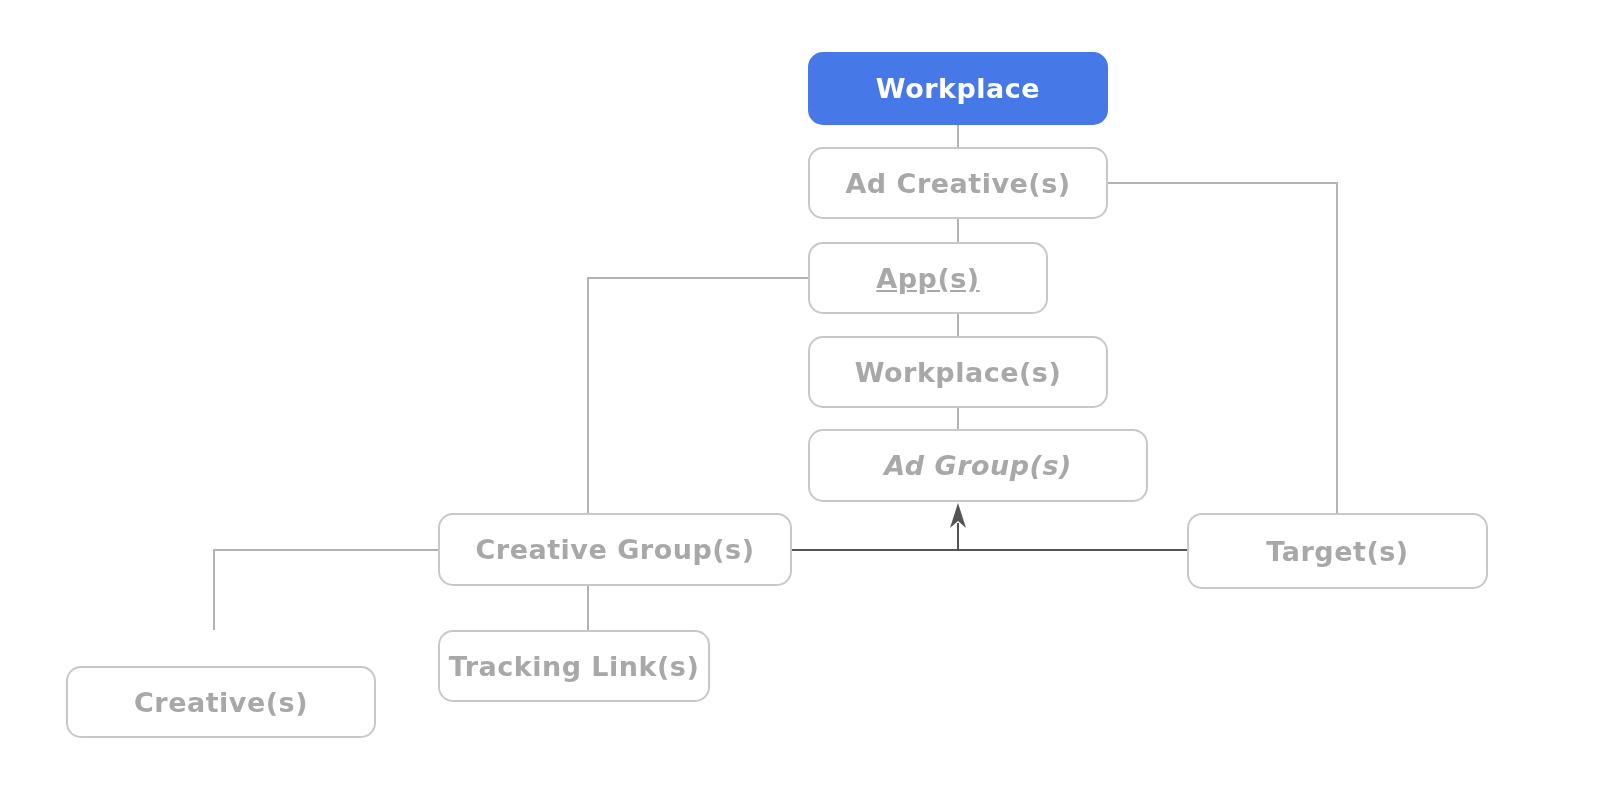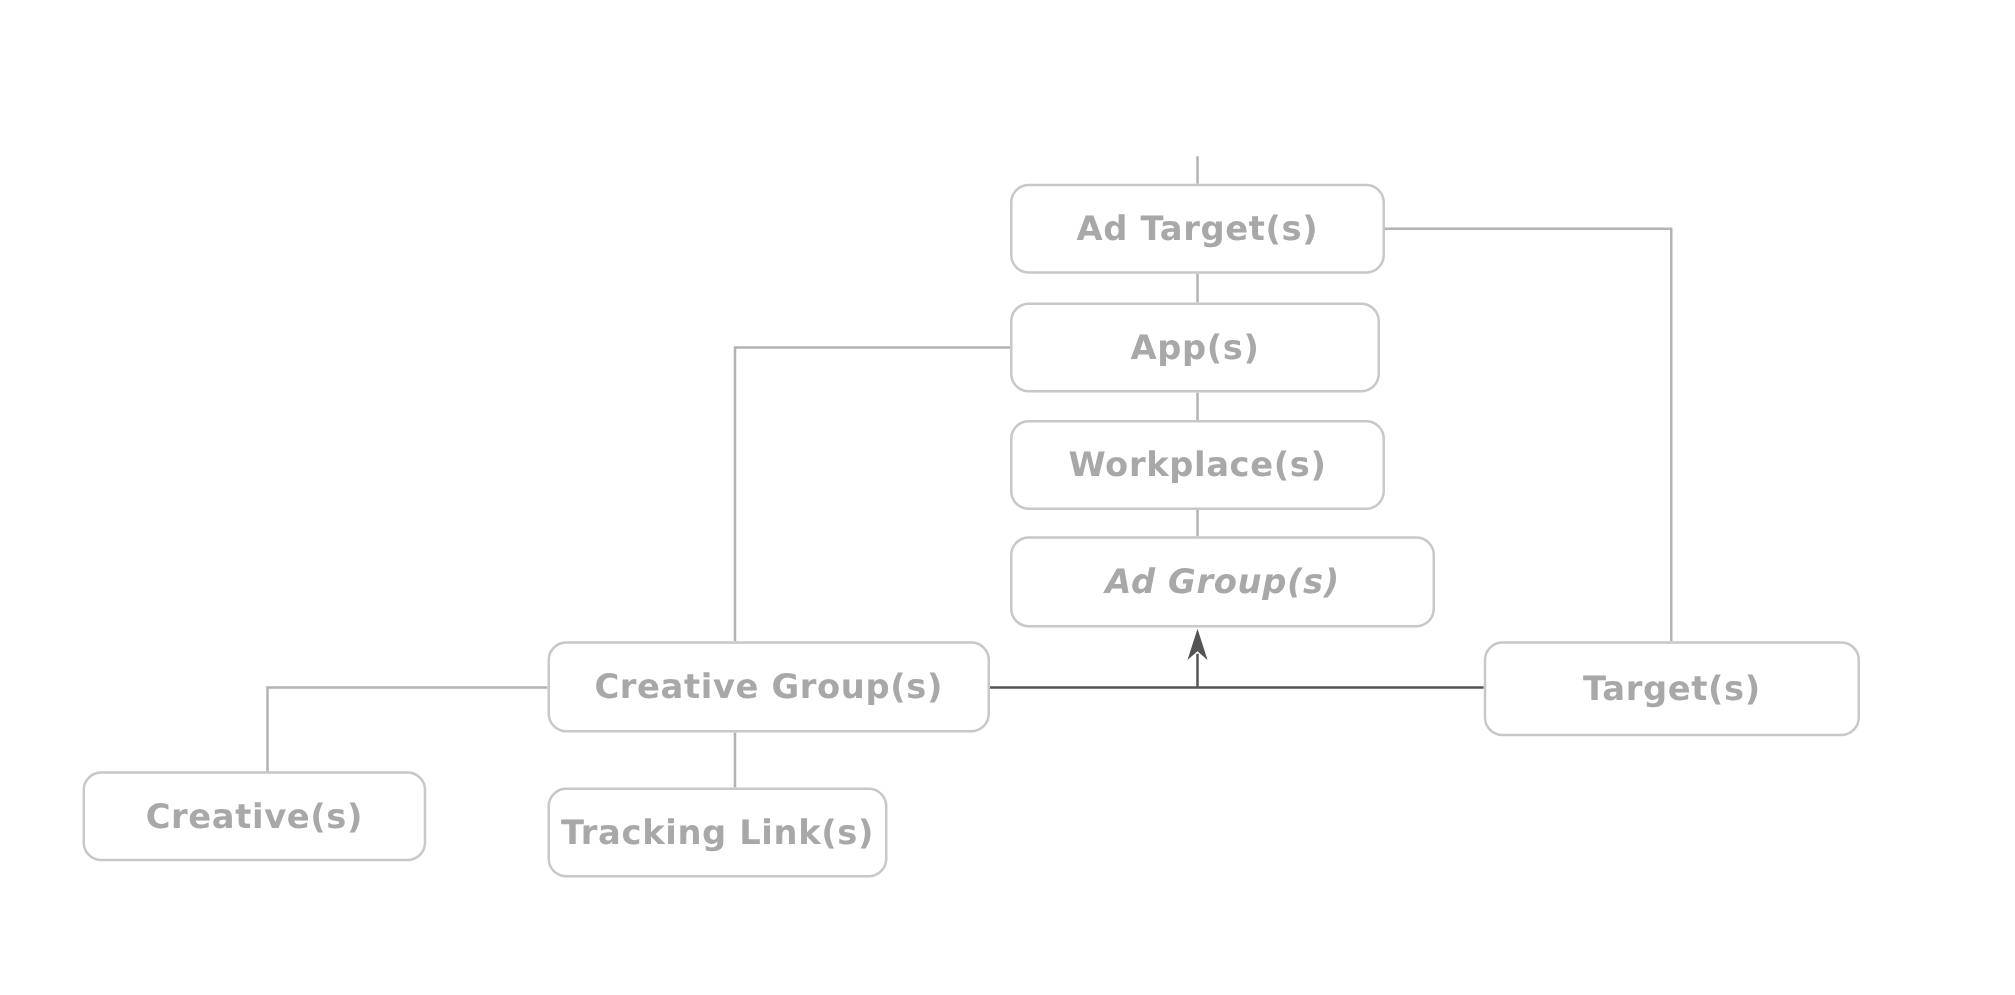--- a/index.html
+++ b/index.html
@@ -38,28 +38,28 @@
     cursor: default;
   }
   .node--primary {
     background: #4678e8;
     border-color: #4678e8;
     color: #ffffff;
   }
   
   #node-workplace       { left: 808px;  top: 52px;  width: 300px; height: 73px; }
   #node-ad-accounts     { left: 808px;  top: 147px; width: 300px; height: 72px; }
-  #node-apps            { left: 808px;  top: 242px; width: 296px; height: 72px; }
+  #node-apps            { left: 808px;  top: 242px; width: 240px; height: 72px; text-decoration: underline; }
   #node-campaigns       { left: 808px;  top: 336px; width: 300px; height: 72px; }
   #node-ad-groups       { left: 808px;  top: 429px; width: 340px; height: 73px; font-style: italic; }
   
   #node-creative-groups { left: 438px;  top: 513px; width: 354px; height: 73px; }
   #node-targets         { left: 1187px; top: 513px; width: 301px; height: 76px; }
   
-  #node-creatives       { left: 66px;   top: 617px; width: 275px; height: 72px; }
+  #node-creatives       { left: 66px;   top: 666px; width: 310px; height: 72px; }
   #node-tracking-links  { left: 438px;  top: 630px; width: 272px; height: 72px; }
 
   .edge-plain {
     stroke: #b3b3b3;
     stroke-width: 2;
     fill: none;
   }
   .edge-dark {
     stroke: #545454;
     stroke-width: 2;
@@ -89,23 +89,26 @@
     <path class="edge-plain" d="M438 550 L214 550 L214 630"></path>
 
     <path class="edge-plain" d="M588 586 L588 630"></path>
 
     <path class="edge-dark" d="M737 550 L1187 550"></path>
 
     <path class="edge-dark" d="M958 550 L958 523"></path>
     <path class="arrowhead" d="M958 503 L950 528 L958 521 L966 528 Z"></path>
   </svg>
 
+  <div class="node node--primary" id="node-workplace">
+    <span>Workplace</span>
+  </div>
 
   <div class="node" id="node-ad-accounts">
-    <span>Ad Target(s)</span>
+    <span>Ad Creative(s)</span>
   </div>
 
   <div class="node" id="node-apps">
     <span>App(s)</span>
   </div>
 
   <div class="node" id="node-campaigns">
     <span>Workplace(s)</span>
   </div>
 

